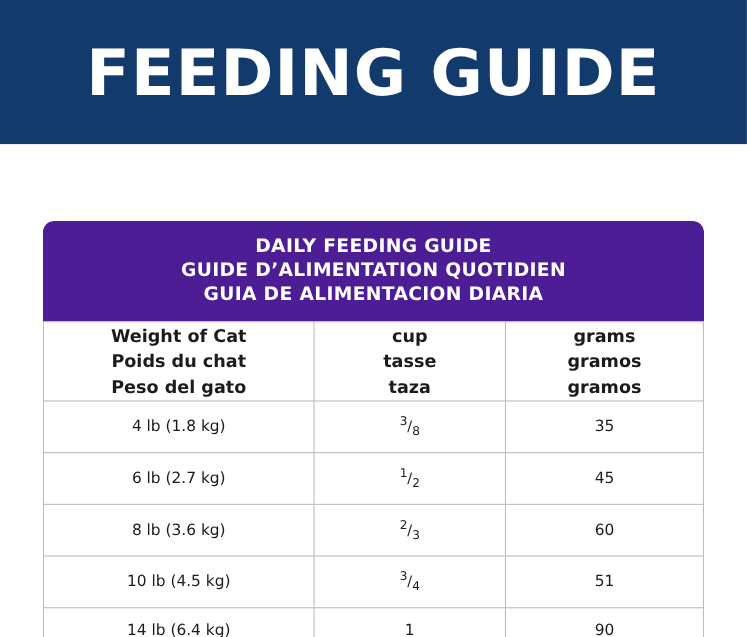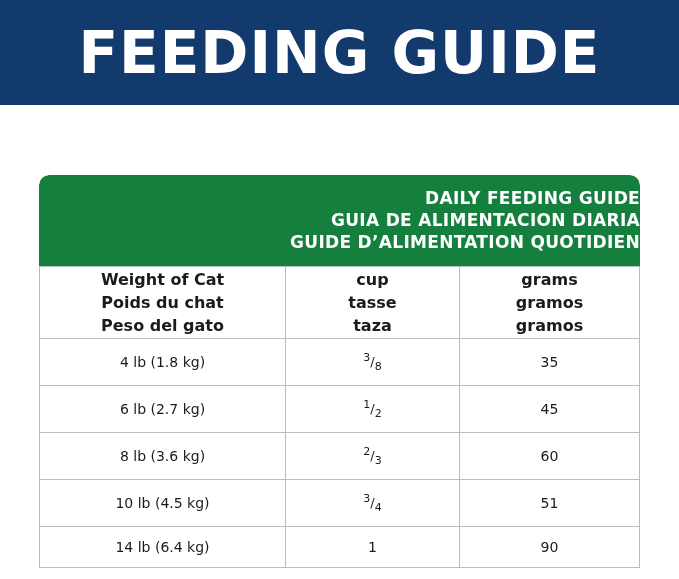--- a/index.html
+++ b/index.html
@@ -5,44 +5,44 @@
   * { box-sizing: border-box; margin: 0; padding: 0; }
   body {
     width: 679px;
     height: 579px;
     background: #ffffff;
     font-family: "Liberation Sans", sans-serif;
     overflow: hidden;
   }
   .banner {
     width: 679px;
-    height: 105px;
+    height: 131px;
     background: #123A6D;
     display: flex;
     align-items: center;
     justify-content: center;
   }
   .banner-title {
     color: #ffffff;
     font-size: 58px;
     font-weight: bold;
     letter-spacing: 1px;
     font-family: "DejaVu Sans", sans-serif;
   }
   .spacer { height: 70px; }
   .table-wrap {
     width: 601px;
     margin: 0 auto;
     border-radius: 10px 10px 0 0;
     overflow: hidden;
   }
   .table-head {
-    background: #15803d;
+    background: #4c1d95;
     color: #ffffff;
-    text-align: right;
+    text-align: center;
     padding: 12px 0 13px 0;
     border-radius: 10px 10px 0 0;
   }
   .table-head div {
     font-size: 17px;
     font-weight: bold;
     line-height: 22px;
     letter-spacing: 0.3px;
     font-family: "DejaVu Sans", sans-serif;
   }
@@ -80,22 +80,22 @@
 <div class="banner">
   <div class="banner-title">FEEDING GUIDE</div>
 </div>
 
 <div class="spacer"></div>
 
 <div class="table-wrap">
 
   <div class="table-head">
     <div>DAILY FEEDING GUIDE</div>
+    <div>GUIDE D’ALIMENTATION QUOTIDIEN</div>
     <div>GUIA DE ALIMENTACION DIARIA</div>
-    <div>GUIDE D’ALIMENTATION QUOTIDIEN</div>
   </div>
 
   <table>
     <thead>
       <tr>
         <th class="col-w">
           <div>Weight of Cat</div>
           <div>Poids du chat</div>
           <div>Peso del gato</div>
         </th>

